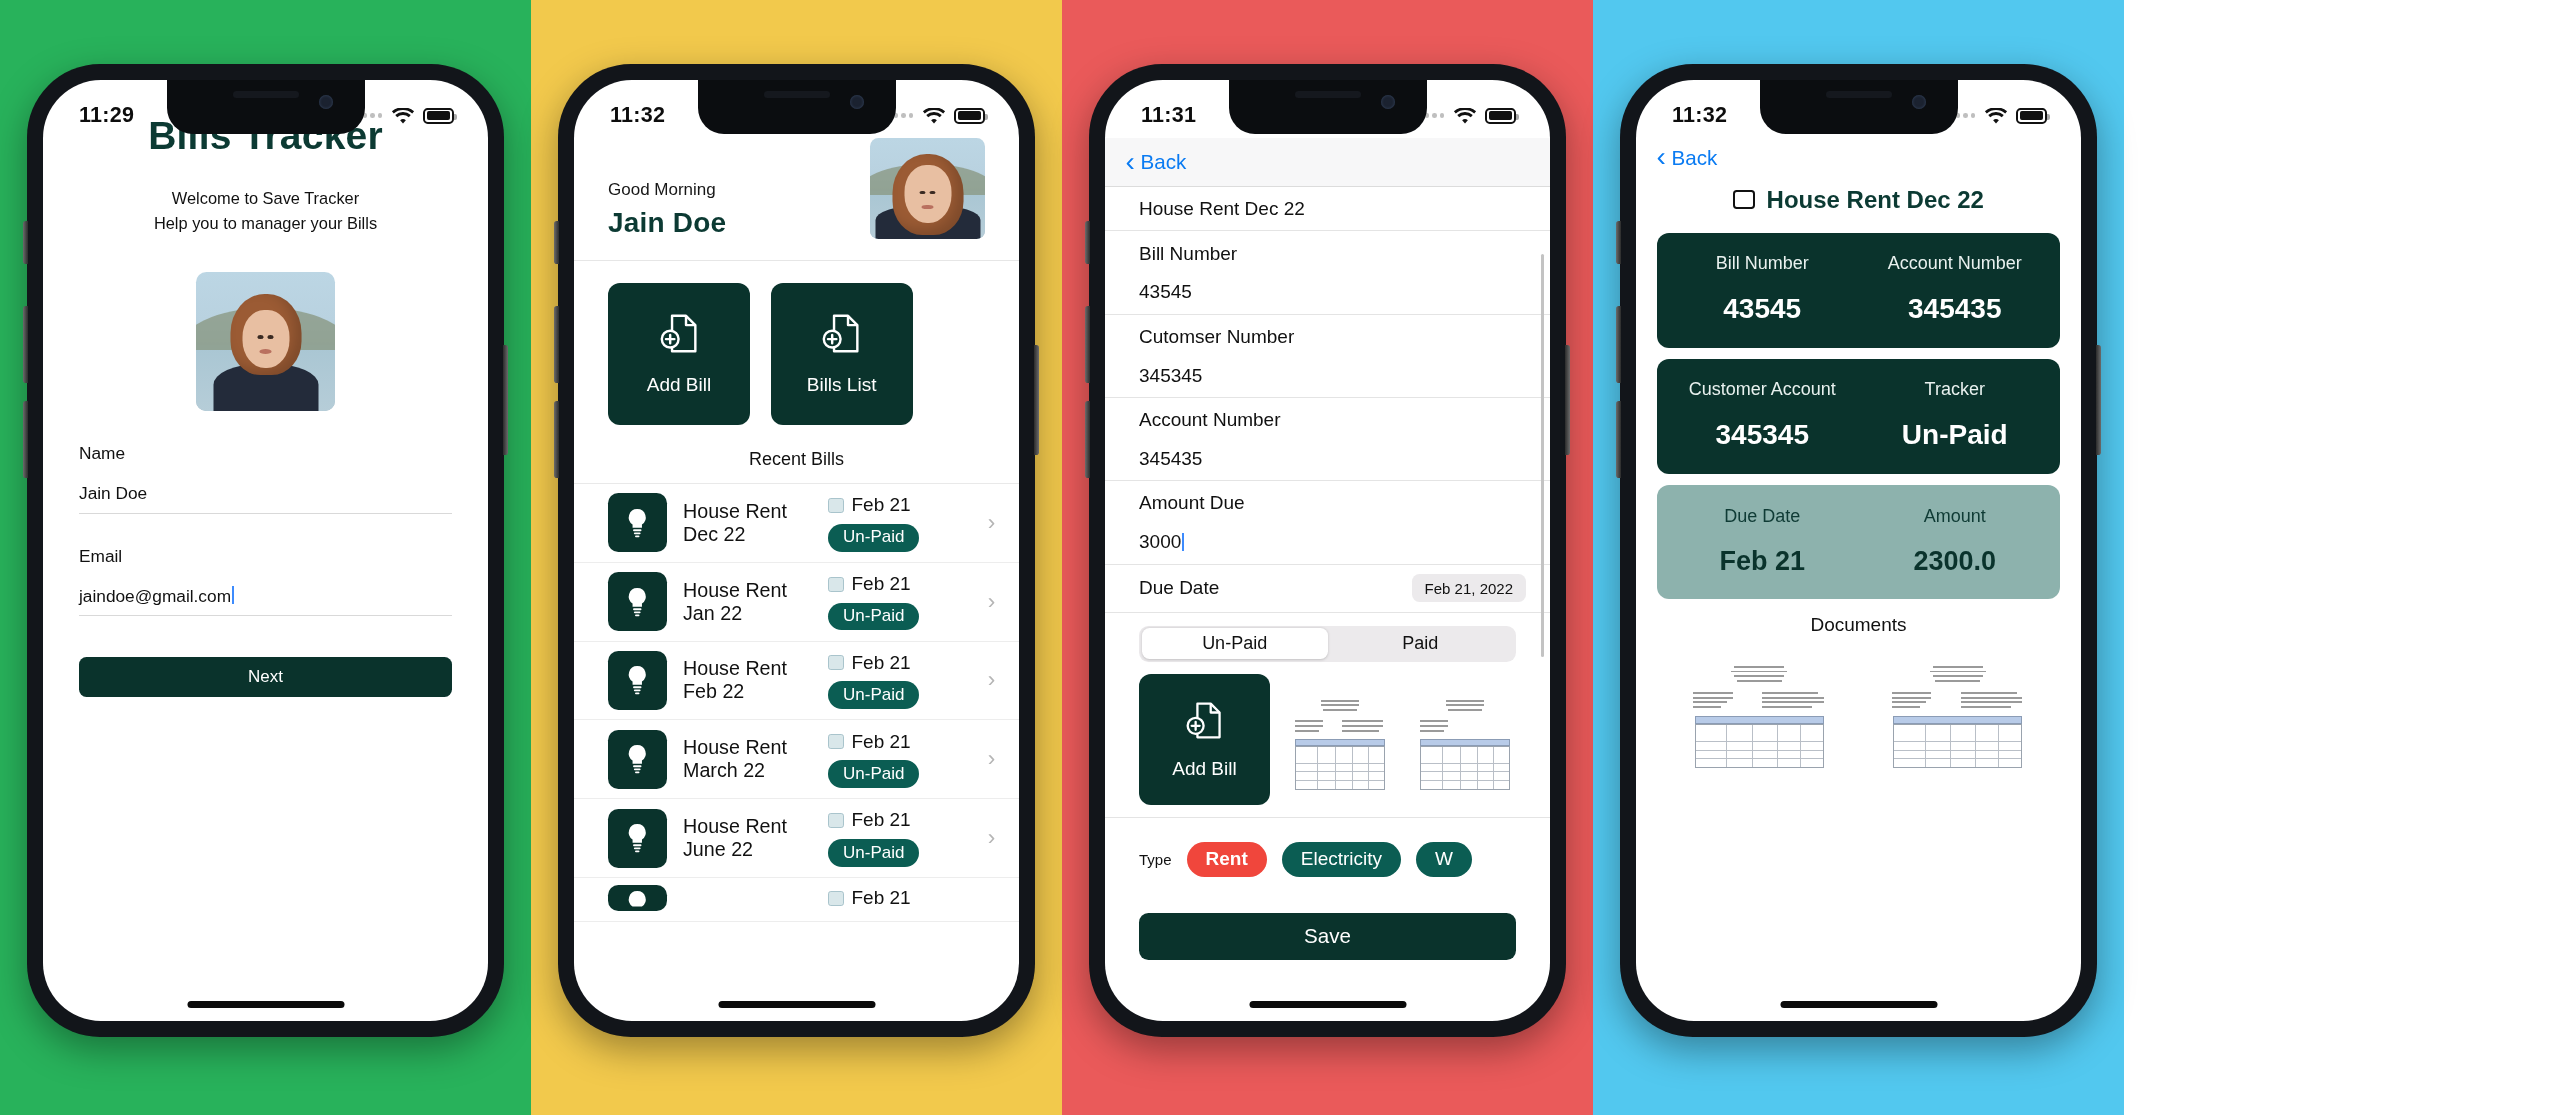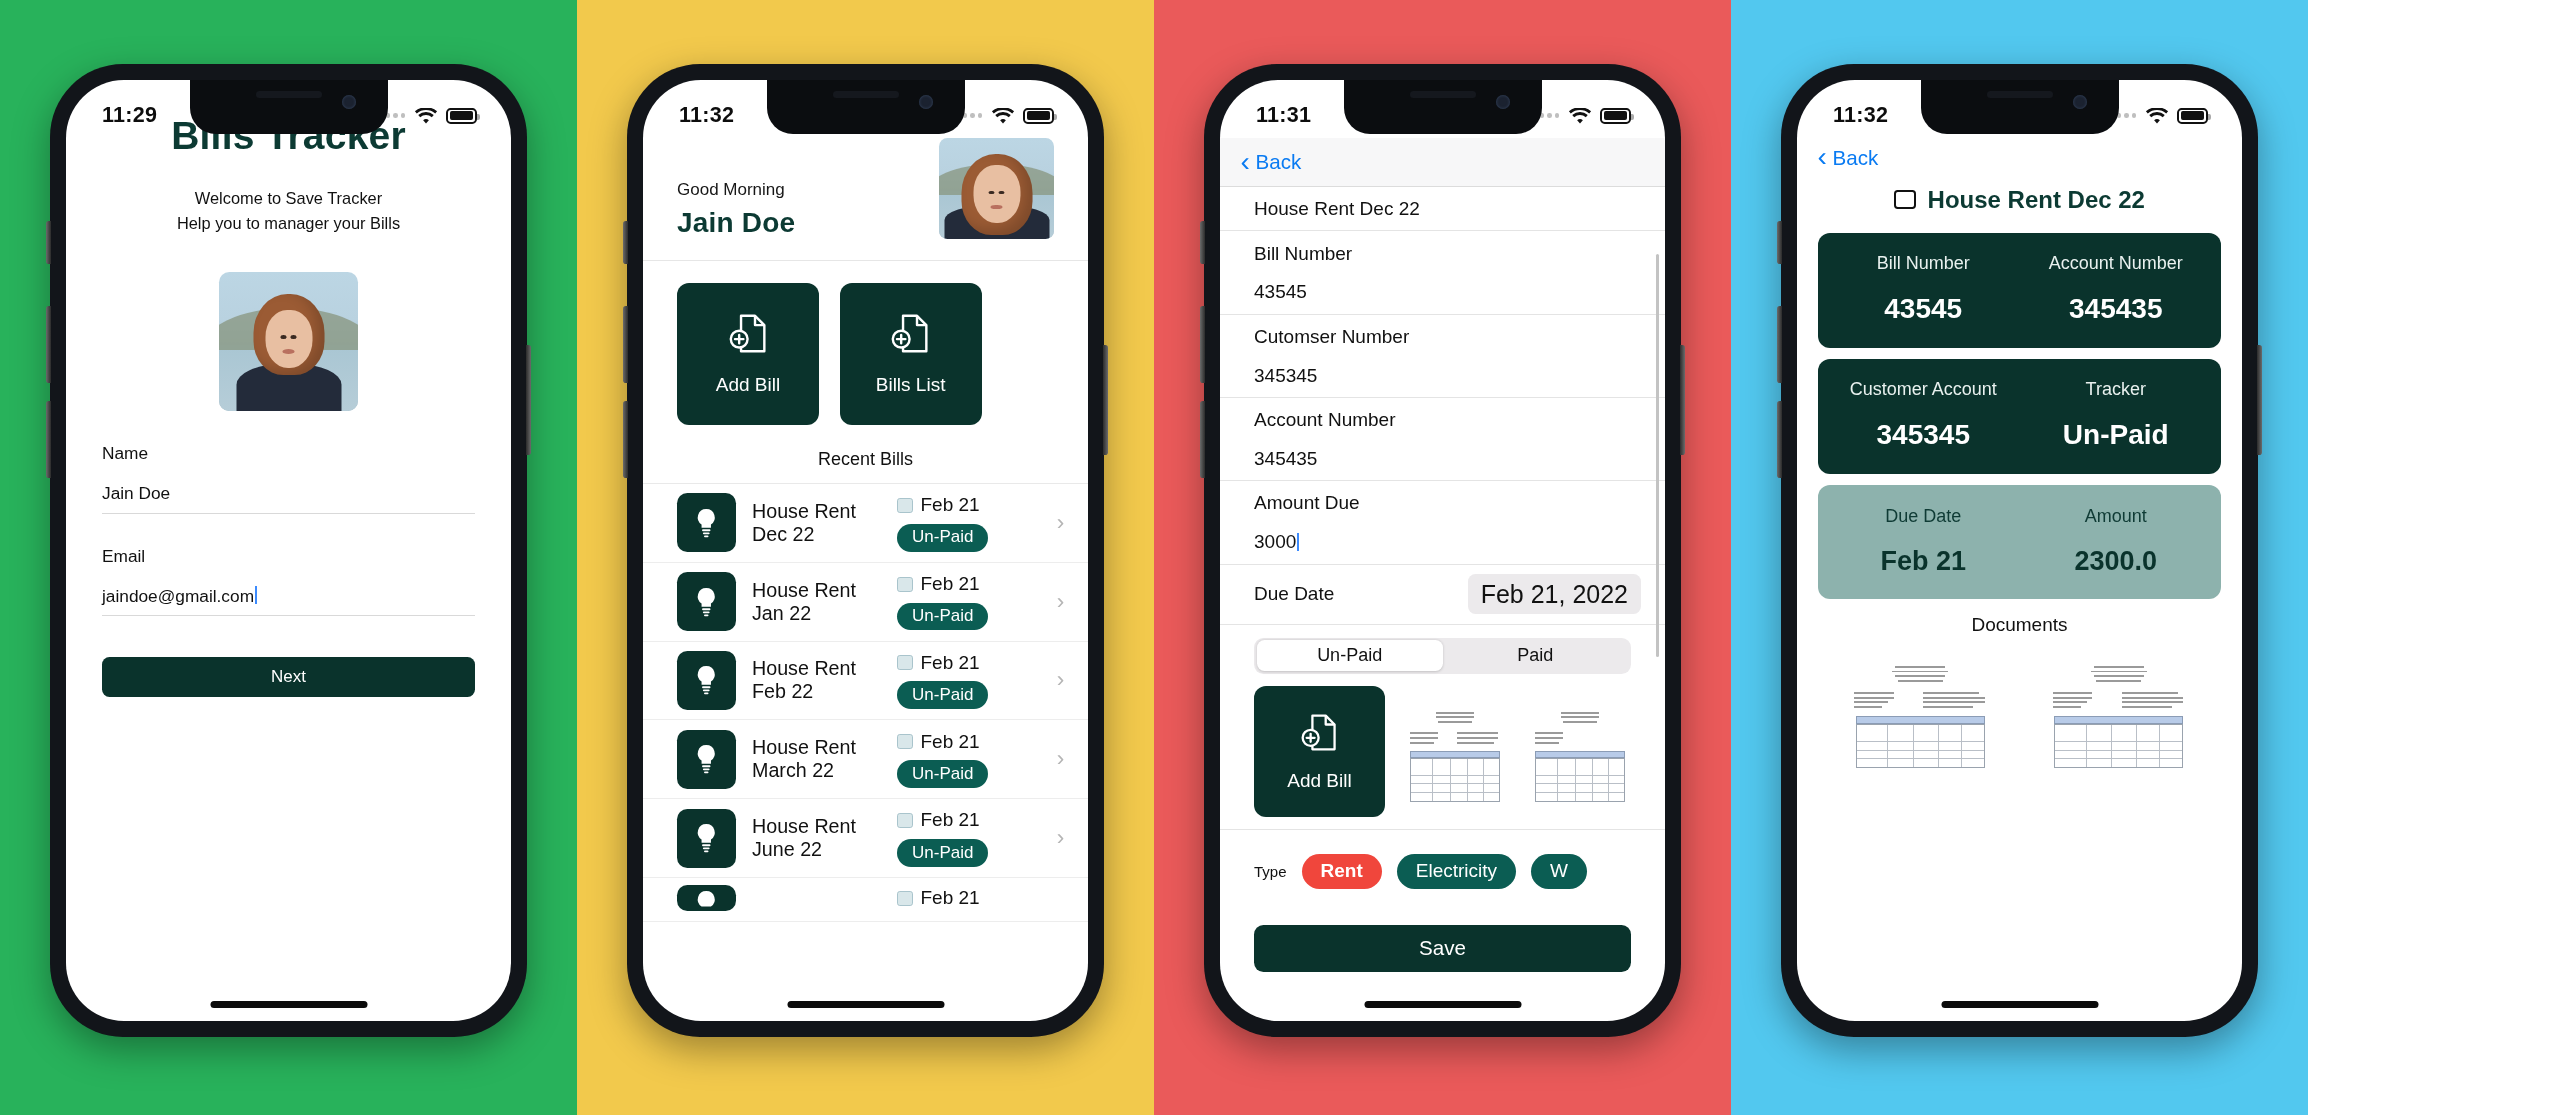--- a/index.html
+++ b/index.html
@@ -1,21 +1,21 @@
 <!DOCTYPE html>
 <html style="font-size:15px"><head>
 <meta charset="utf-8">
 <style>
   * { box-sizing: border-box; margin: 0; padding: 0; }
   html, body {
     width: 2576px; height: 1116px;
     font-family: "Liberation Sans", sans-serif;
     overflow: hidden;
   }
-  .stage { display: flex; width: 2308px; height: 1116px; }
+  .stage { display: flex; width: 2124px; height: 1116px; }
   .panel {
     flex: 1 1 0;
     position: relative;
     display: flex;
     align-items: flex-start;
     justify-content: center;
   }
   .panel.green  { background: #28b25b; }
   .panel.yellow { background: #f2c94c; }
   .panel.red    { background: #ea5a5a; }
@@ -200,21 +200,21 @@
   .frow { padding: 11.2px 34px 10.3px 34px; border-bottom:0.9px solid #e4e4e4; font-size: 19px; color:#111; }
   .frow.first { border-bottom:0.9px solid #e4e4e4; }
   .frow.nb { border-bottom:none; padding-bottom: 5.6px; }
   .scrollbar { position:absolute; right: 5.6px; top: 67px; width: 3.7px; height: 403px; background:#c3c3c3; border-radius:2.8px; }
 
   .due-row {
     display:flex; align-items:center; justify-content:space-between;
     padding: 9.4px 24px 9.4px 34px; border-bottom:0.9px solid #e4e4e4;
   }
   .due-row .lbl { font-size: 19px; color:#111; }
-  .date-chip { background:#eceaec; border-radius: 7.5px; padding: 5.6px 13px; font-size: 25px; color:#111; cursor:pointer; }
+  .date-chip { background:#eceaec; border-radius: 7.5px; padding: 5.6px 13px; font-size: 15px; color:#111; cursor:pointer; }
 
   .segmented {
     margin: 13px 34px 0 34px; background:#eceaec; border-radius: 9.4px; padding: 2.8px;
     display:flex; height: 36px;
   }
   .segmented .seg {
     flex:1; display:flex; align-items:center; justify-content:center;
     font-size: 18px; color:#111; border-radius: 7.5px; cursor:pointer;
   }
   .segmented .seg.active { background:#fff; box-shadow: 0 0.9px 2.8px rgba(0,0,0,.18); }

